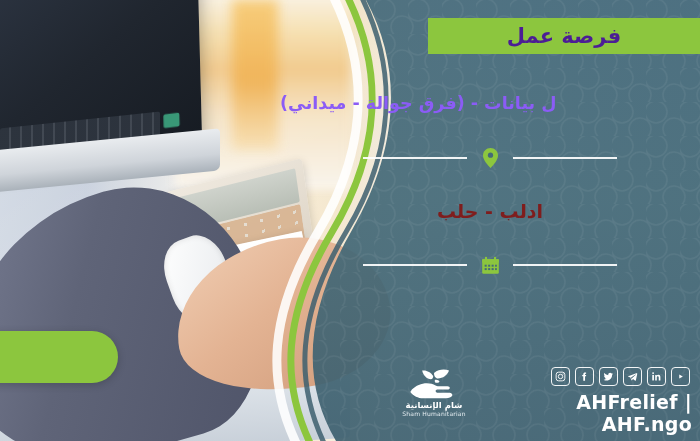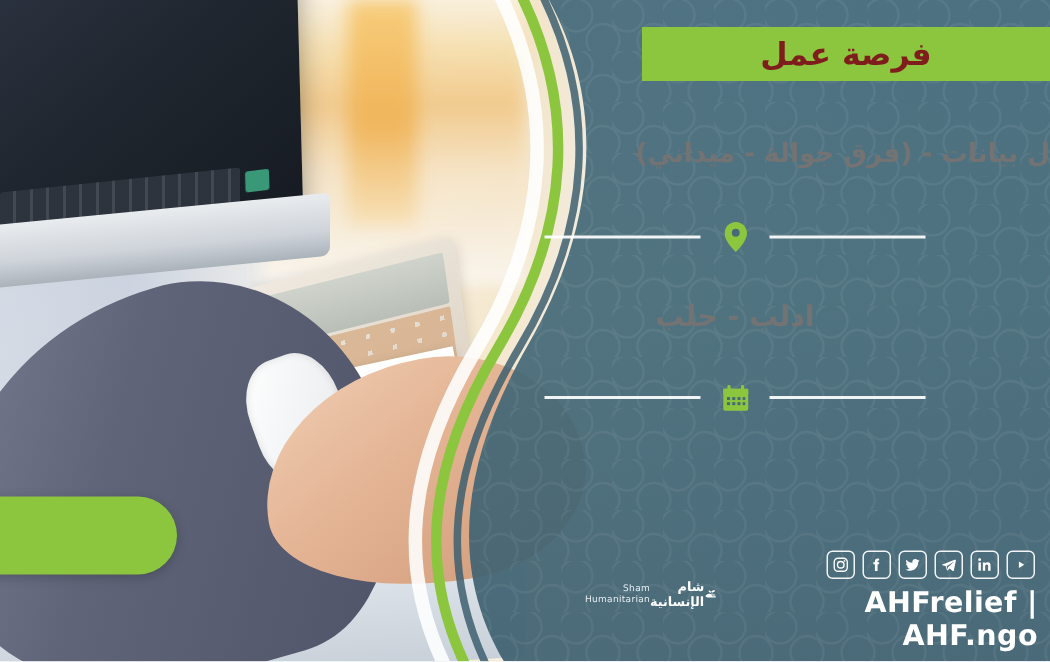--- a/index.html
+++ b/index.html
@@ -118,44 +118,44 @@
   
   .content{
     position:absolute; right:0; top:0; width:420px; height:441px;
     color:#ffffff; z-index:6; pointer-events:auto;
   }
 
   .ribbon{
     position:absolute; right:0; top:18px; width:272px; height:36px;
     background:#8CC63E; display:flex; align-items:center; justify-content:center;
   }
-  .ribbon span{ font-size:21px; font-weight:700; color:#7f1d1d; letter-spacing:.5px; }
+  .ribbon span{ font-size:21px; font-weight:700; color:#4c1d95; letter-spacing:.5px; }
 
   .job-title{
     position:absolute; right:0; top:93px; width:420px;
-    text-align:right; font-size:17.5px; font-weight:700; color:#737373;
+    text-align:left; font-size:17.5px; font-weight:700; color:#8b5cf6;
     white-space:nowrap; direction:rtl;
   }
 
   .divider-row{
     position:absolute; right:0; width:420px; height:18px;
     display:flex; align-items:center; justify-content:center; gap:12px;
   }
   .divider-row .line{ width:104px; height:2px; background:rgba(255,255,255,.92); }
   .ico{ width:22px; height:24px; display:flex; align-items:center; justify-content:center; }
 
   .value-line{
     position:absolute; right:0; width:420px; text-align:center;
-    font-size:19px; font-weight:700; color:#737373; direction:rtl; white-space:nowrap;
+    font-size:19px; font-weight:700; color:#7f1d1d; direction:rtl; white-space:nowrap;
   }
 
   
   .footer{ position:absolute; right:0; bottom:16px; width:420px; height:58px; }
   .logo-wrap{ position:absolute; right:222px; bottom:2px; width:88px; height:54px;
-              display:flex; flex-direction:row; align-items:center; justify-content:flex-start; }
+              display:flex; flex-direction:column; align-items:center; justify-content:flex-start; }
   .logo-ar{ font-size:8.5px; color:#fff; font-weight:700; margin-top:1px; letter-spacing:.2px; }
   .logo-en{ font-size:6px; color:#e6eef2; letter-spacing:.2px; }
 
   .social{ position:absolute; right:10px; top:0px; display:flex; gap:5px; direction:ltr; }
   .sbtn{
     width:19px; height:19px; border:1.4px solid rgba(255,255,255,.93);
     border-radius:4px; display:flex; align-items:center; justify-content:center;
   }
   .handles{
     position:absolute; right:8px; top:24px; width:200px; text-align:right;

